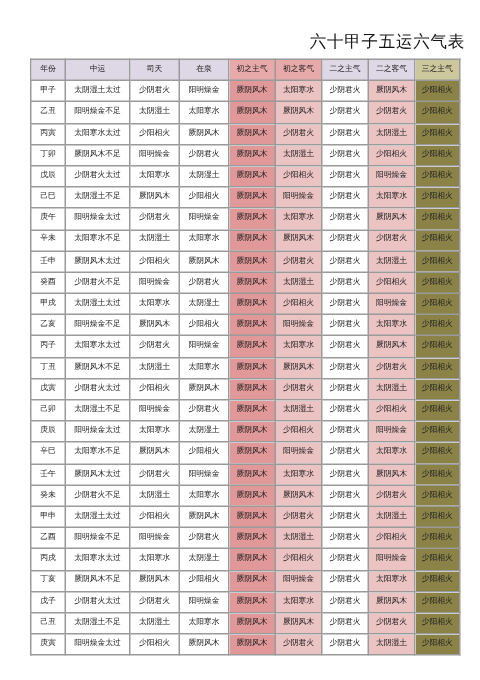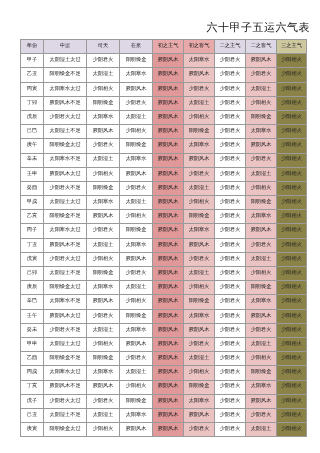--- a/index.html
+++ b/index.html
@@ -7,21 +7,20 @@
     margin: 0; padding: 0;
     width: 320px; height: 453px;
     background: #ffffff;
     font-family: "Liberation Serif", "DejaVu Serif", serif;
     overflow: hidden;
   }
   #page {
     position: relative;
     width: 320px; height: 453px;
     background: #ffffff;
-    font-family: Liberation Mono, monospace;
   }
   #title {
     position: absolute;
     right: 10px;
     top: 20px;
     font-size: 11px;
     color: #111111;
     letter-spacing: 0.5px;
     white-space: nowrap;
   }

